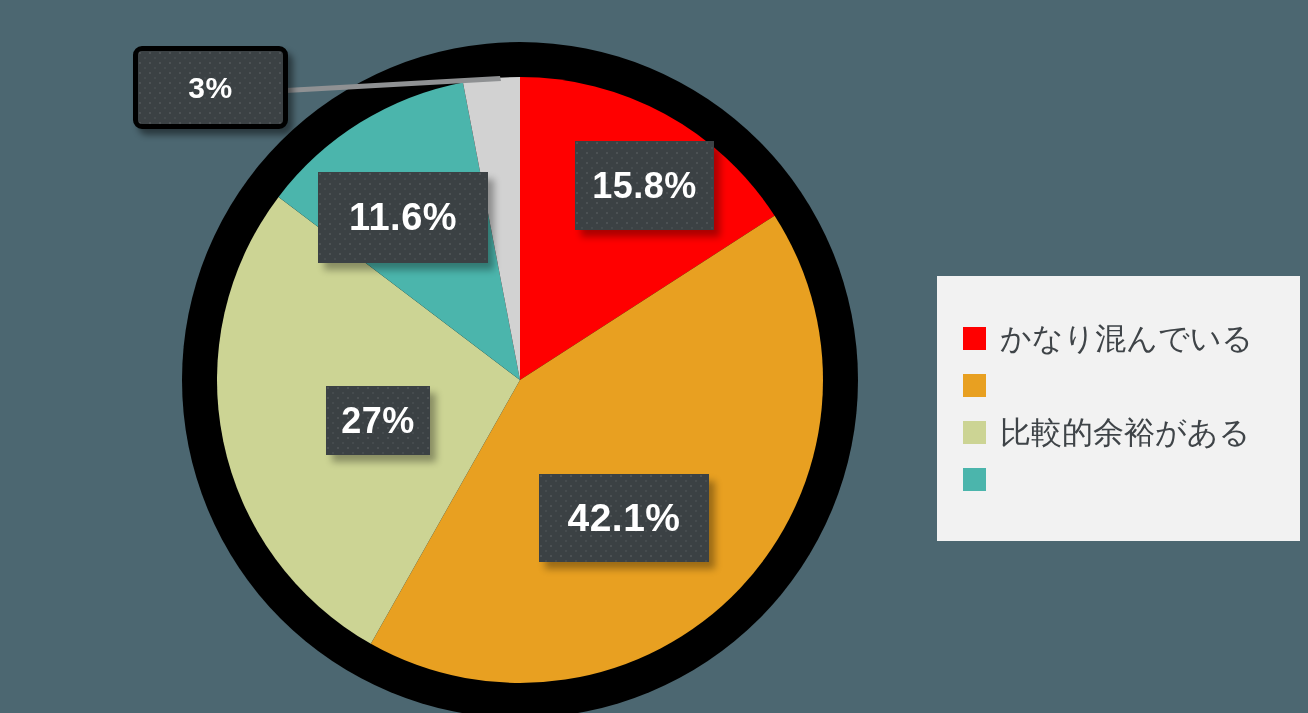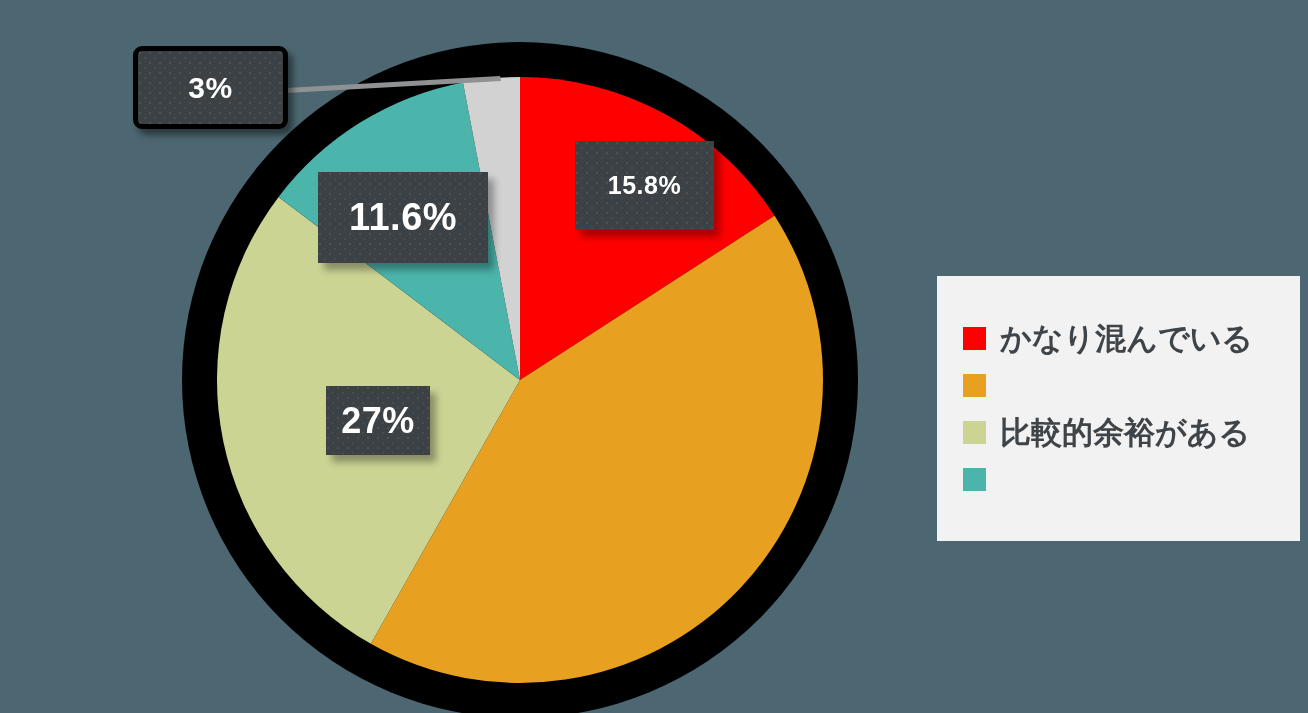--- a/index.html
+++ b/index.html
@@ -51,21 +51,21 @@
     letter-spacing: 0.5px;
     box-shadow: 6px 7px 7px rgba(0,0,0,0.33);
     box-sizing: border-box;
   }
   .data-label.callout {
     border: 5px solid #000000;
     border-radius: 9px;
     box-shadow: 5px 6px 6px rgba(0,0,0,0.45);
   }
 
-  #label-0 { left: 575px; top: 141px; width: 139px; height: 89px; font-size: 25px; }
+  #label-0 { left: 575px; top: 141px; width: 139px; height: 89px; font-size: 36px; }
   #label-1 { left: 539px; top: 474px; width: 170px; height: 88px; font-size: 39px; }
   #label-2 { left: 326px; top: 386px; width: 104px; height: 69px;  font-size: 36px; }
   #label-3 { left: 318px; top: 172px; width: 170px; height: 91px; font-size: 38px; }
   #label-4 { left: 133px; top: 46px;  width: 155px; height: 83px; font-size: 30px; }
 
   
   #leader-svg {
     position: absolute;
     left: 0;
     top: 0;
@@ -78,21 +78,20 @@
     left: 937px;
     top: 276px;
     width: 363px;
     height: 265px;
     background: #f2f2f2;
     box-sizing: border-box;
     padding: 14px 0 14px 26px;
     display: flex;
     flex-direction: column;
     justify-content: center;
-    font-weight: bold;
   }
   .legend-row {
     display: flex;
     align-items: center;
     height: 47px;
   }
   .legend-swatch {
     width: 23px;
     height: 23px;
     flex: 0 0 23px;
@@ -122,20 +121,21 @@
           <path d="M 520 380 L 278.57 196.91 A 303 303 0 0 1 462.94 82.42 Z" fill="#4bb5ac"></path>
           <path d="M 520 380 L 462.94 82.42 A 303 303 0 0 1 520.00 77.00 Z" fill="#d2d2d2"></path>
         </g>
     </svg>
 
     <svg id="leader-svg" width="1308" height="713">
       <polygon points="286,88 500,76 501,81 286,93" fill="#8f9193"></polygon>
     </svg>
 
     <div class="data-label" id="label-0">15.8%</div>
+    <div class="data-label" id="label-1">42.1%</div>
     <div class="data-label" id="label-2">27%</div>
     <div class="data-label" id="label-3">11.6%</div>
     <div class="data-label callout" id="label-4">3%</div>
   </div>
 
   <div id="legend" style="background: rgb(242, 242, 242);">
     <div class="legend-row">
       <span class="legend-swatch" style="background: rgb(255, 0, 0);"></span>
       <span class="legend-text">かなり混んでいる</span>
     </div>

